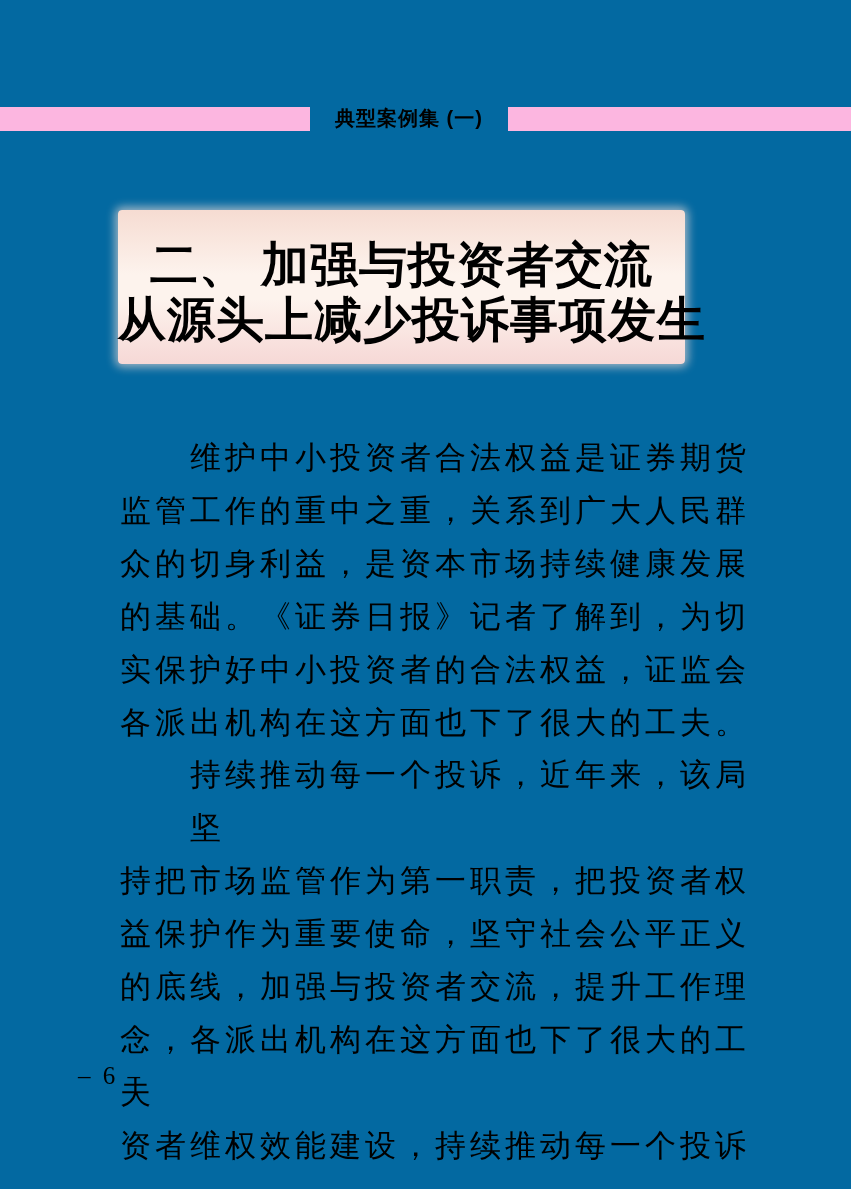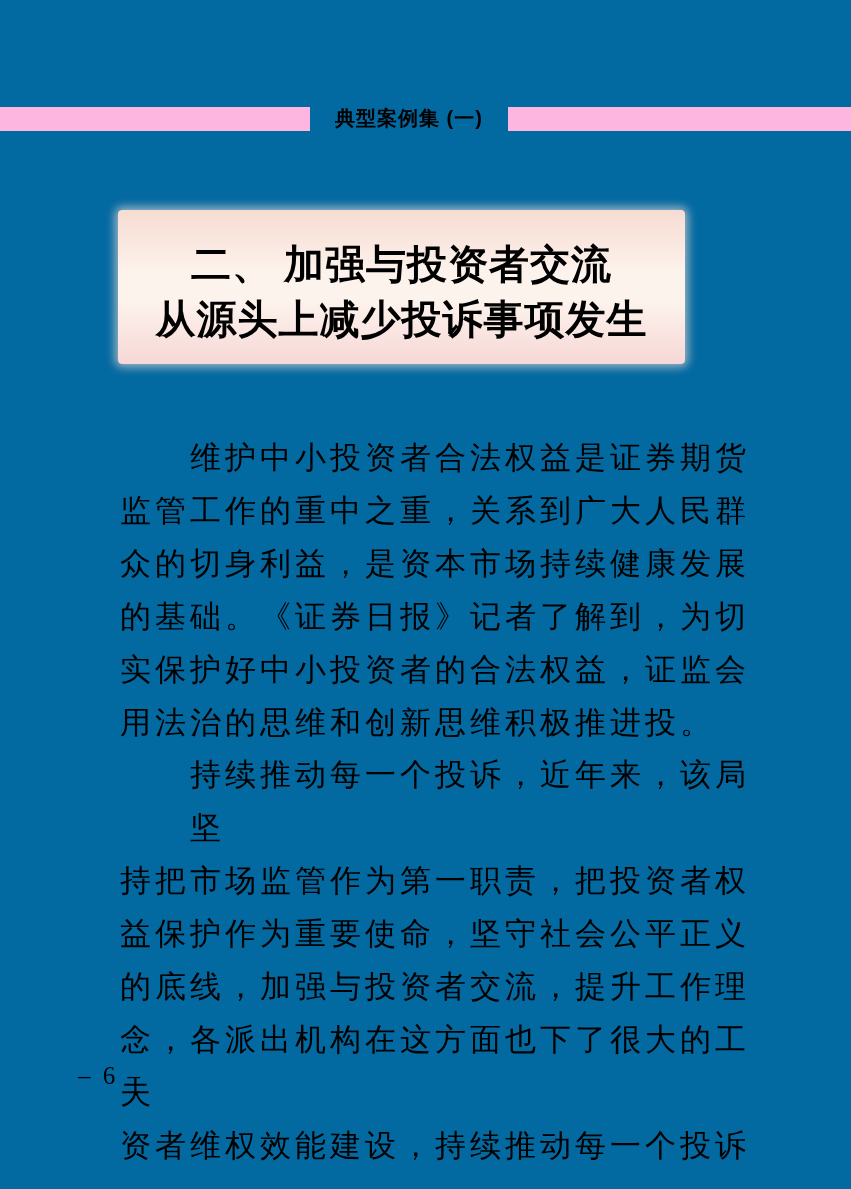--- a/index.html
+++ b/index.html
@@ -35,21 +35,21 @@
       var(--t-mid,#fdf3ed) 42%,
       var(--t-mid,#fdf3ed) 58%,
       var(--t-bottom,#f6d8d6) 100%);
     border-radius:4px;
     box-shadow:0 0 10px 3px rgba(249,224,216,.65);
   }
   .title-text {
     padding-top:26px;
     text-align:center;
     font-weight:700;
-    font-size:40px;
+    font-size:48px;
     line-height:58px;
     letter-spacing:1px;
     white-space:nowrap;
   }
 
   
   .body-text { position:absolute; left:120px; top:432px; width:630px; }
   .line {
     font-size:31px;
     line-height:52.9px;
@@ -80,21 +80,21 @@
     <div class="title-text">二、 加强与投资者交流</div>
     <div class="title-text" style="padding-top:0;font-family:Liberation Mono, monospace;">从源头上减少投诉事项发生</div>
   </div>
 
   <div class="body-text">
       <div class="line indent">维护中小投资者合法权益是证券期货</div>
       <div class="line">监管工作的重中之重，关系到广大人民群</div>
       <div class="line">众的切身利益，是资本市场持续健康发展</div>
       <div class="line">的基础。《证券日报》记者了解到，为切</div>
       <div class="line">实保护好中小投资者的合法权益，证监会</div>
-      <div class="line no-stretch">用法治的思维和创新思维积极推进投。</div>
+      <div class="line no-stretch">各派出机构在这方面也下了很大的工夫。</div>
       <div class="line indent">持续推动每一个投诉，近年来，该局坚</div>
       <div class="line">持把市场监管作为第一职责，把投资者权</div>
       <div class="line">益保护作为重要使命，坚守社会公平正义</div>
       <div class="line">的底线，加强与投资者交流，提升工作理</div>
       <div class="line">念，各派出机构在这方面也下了很大的工夫</div>
       <div class="line">资者维权效能建设，持续推动每一个投诉</div>
     </div>
 
   <div class="page-number">– 6 –</div>
 

